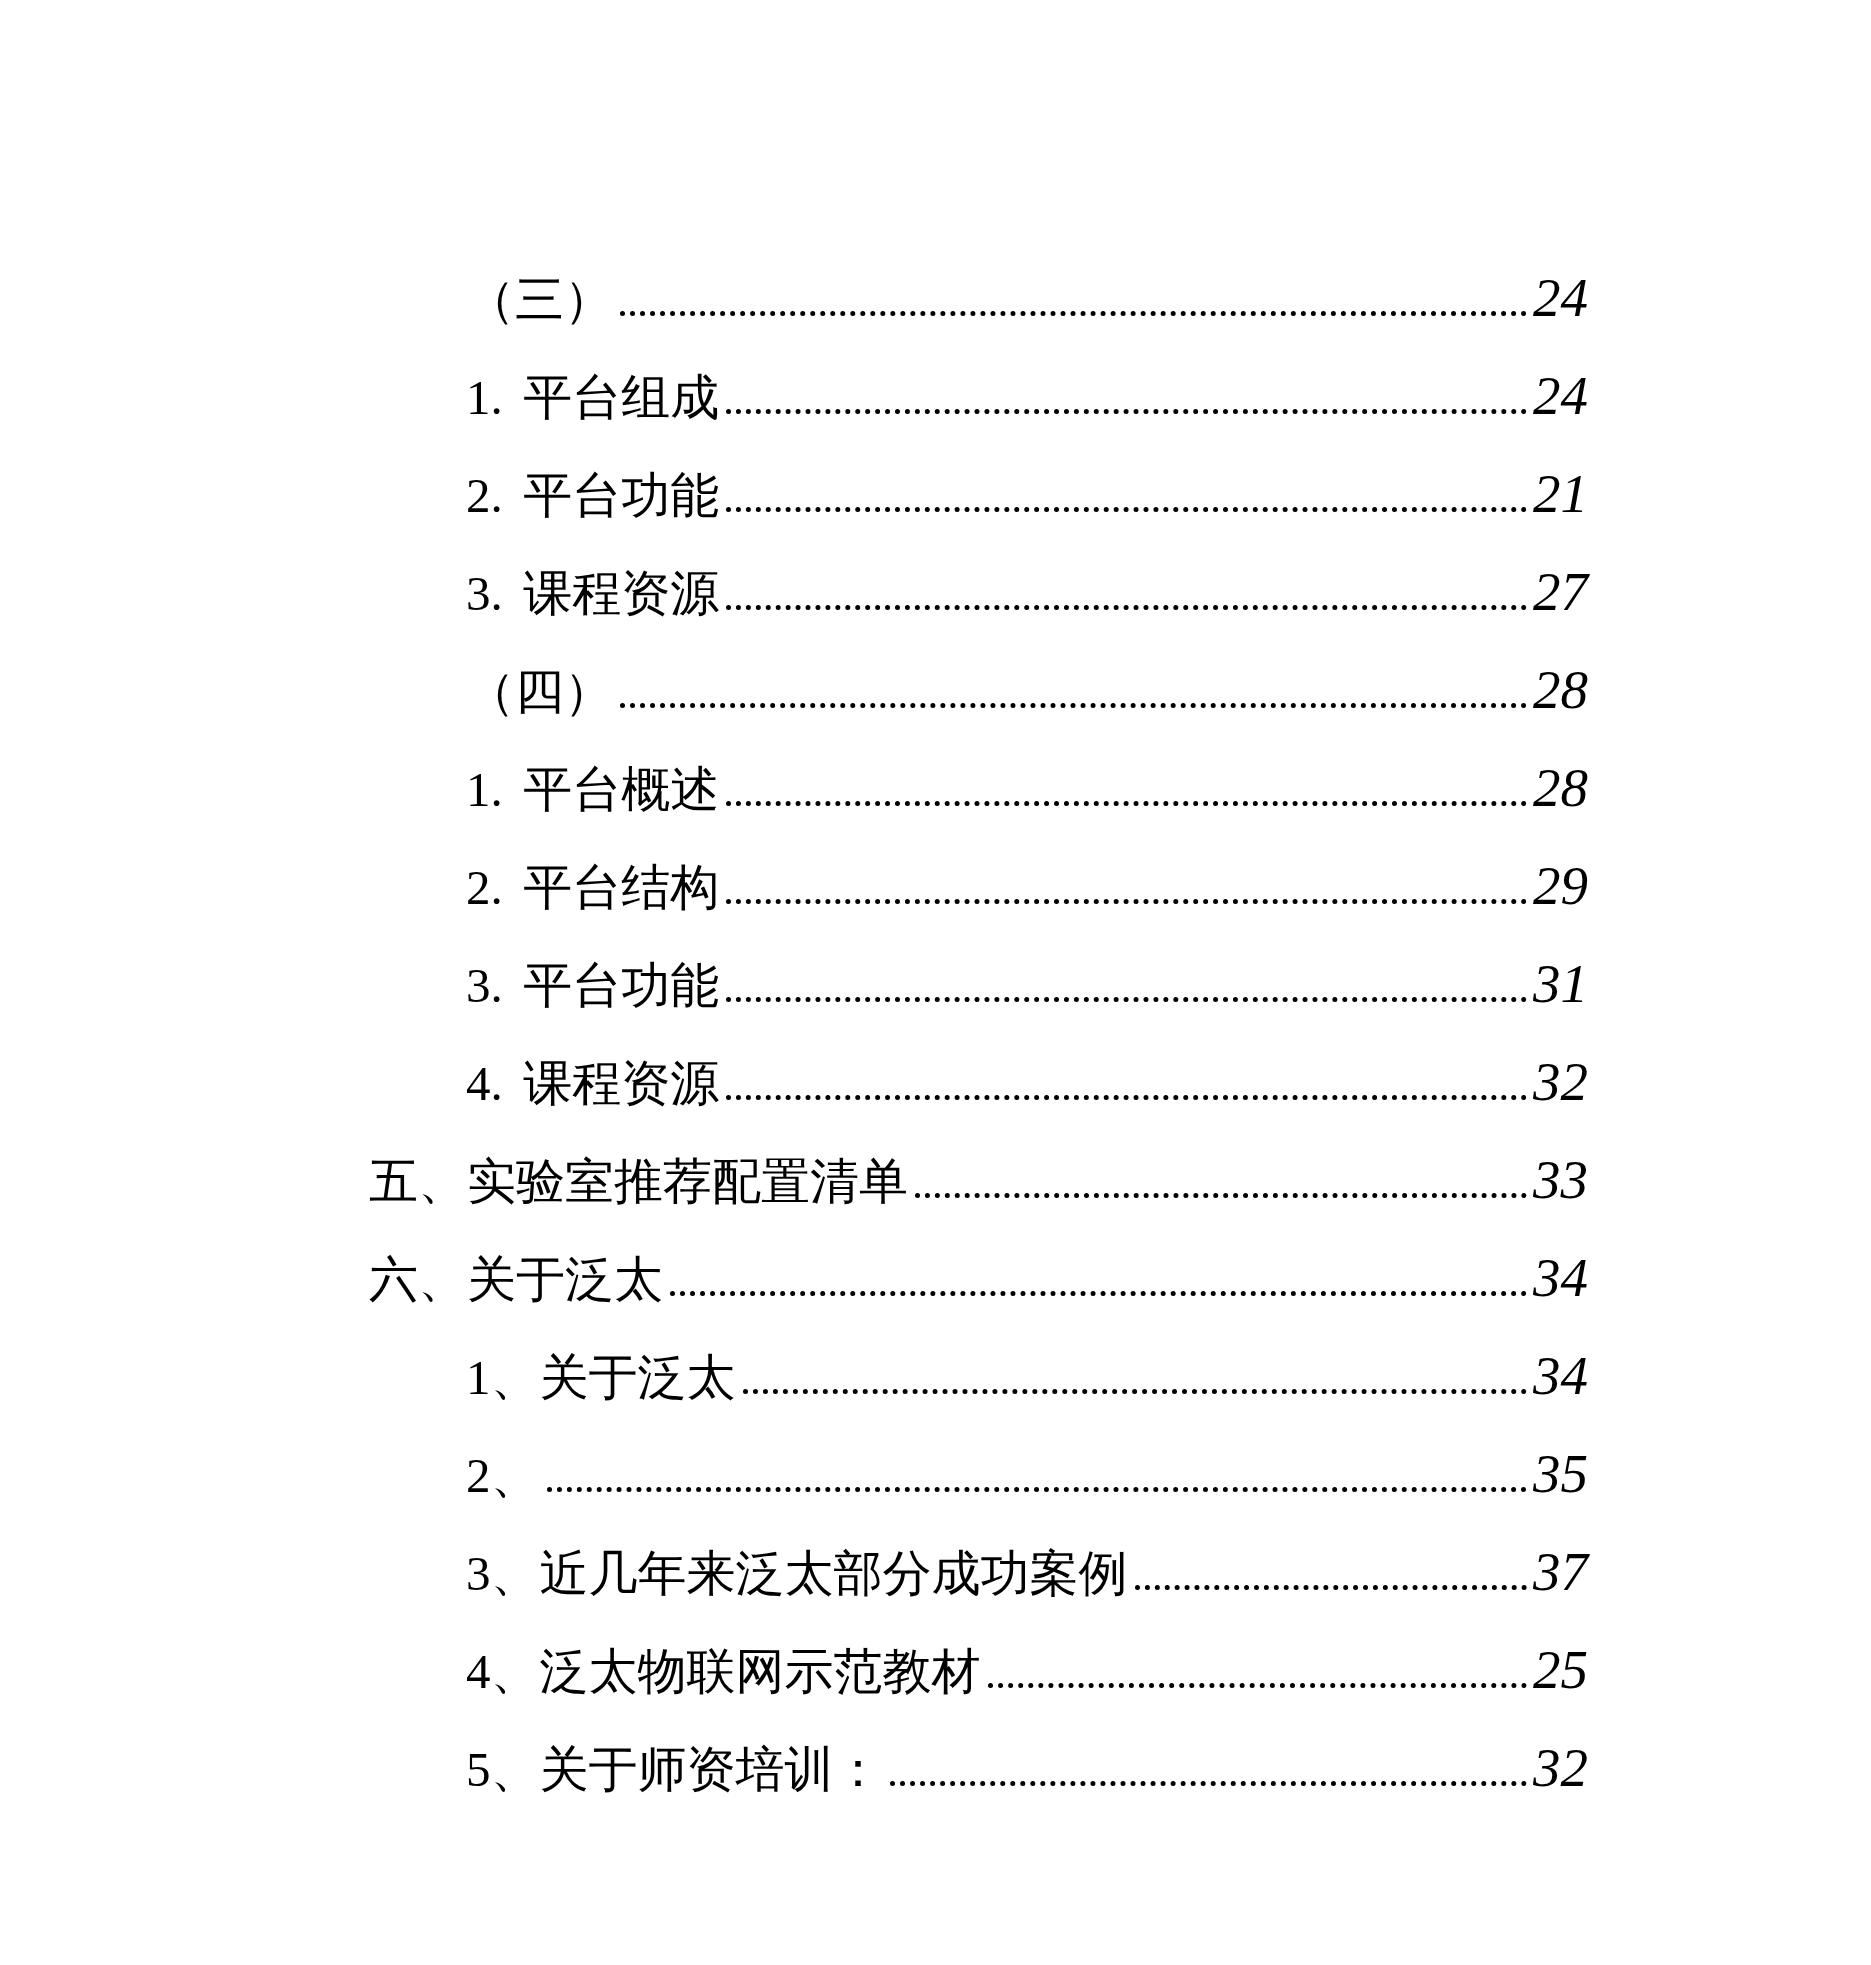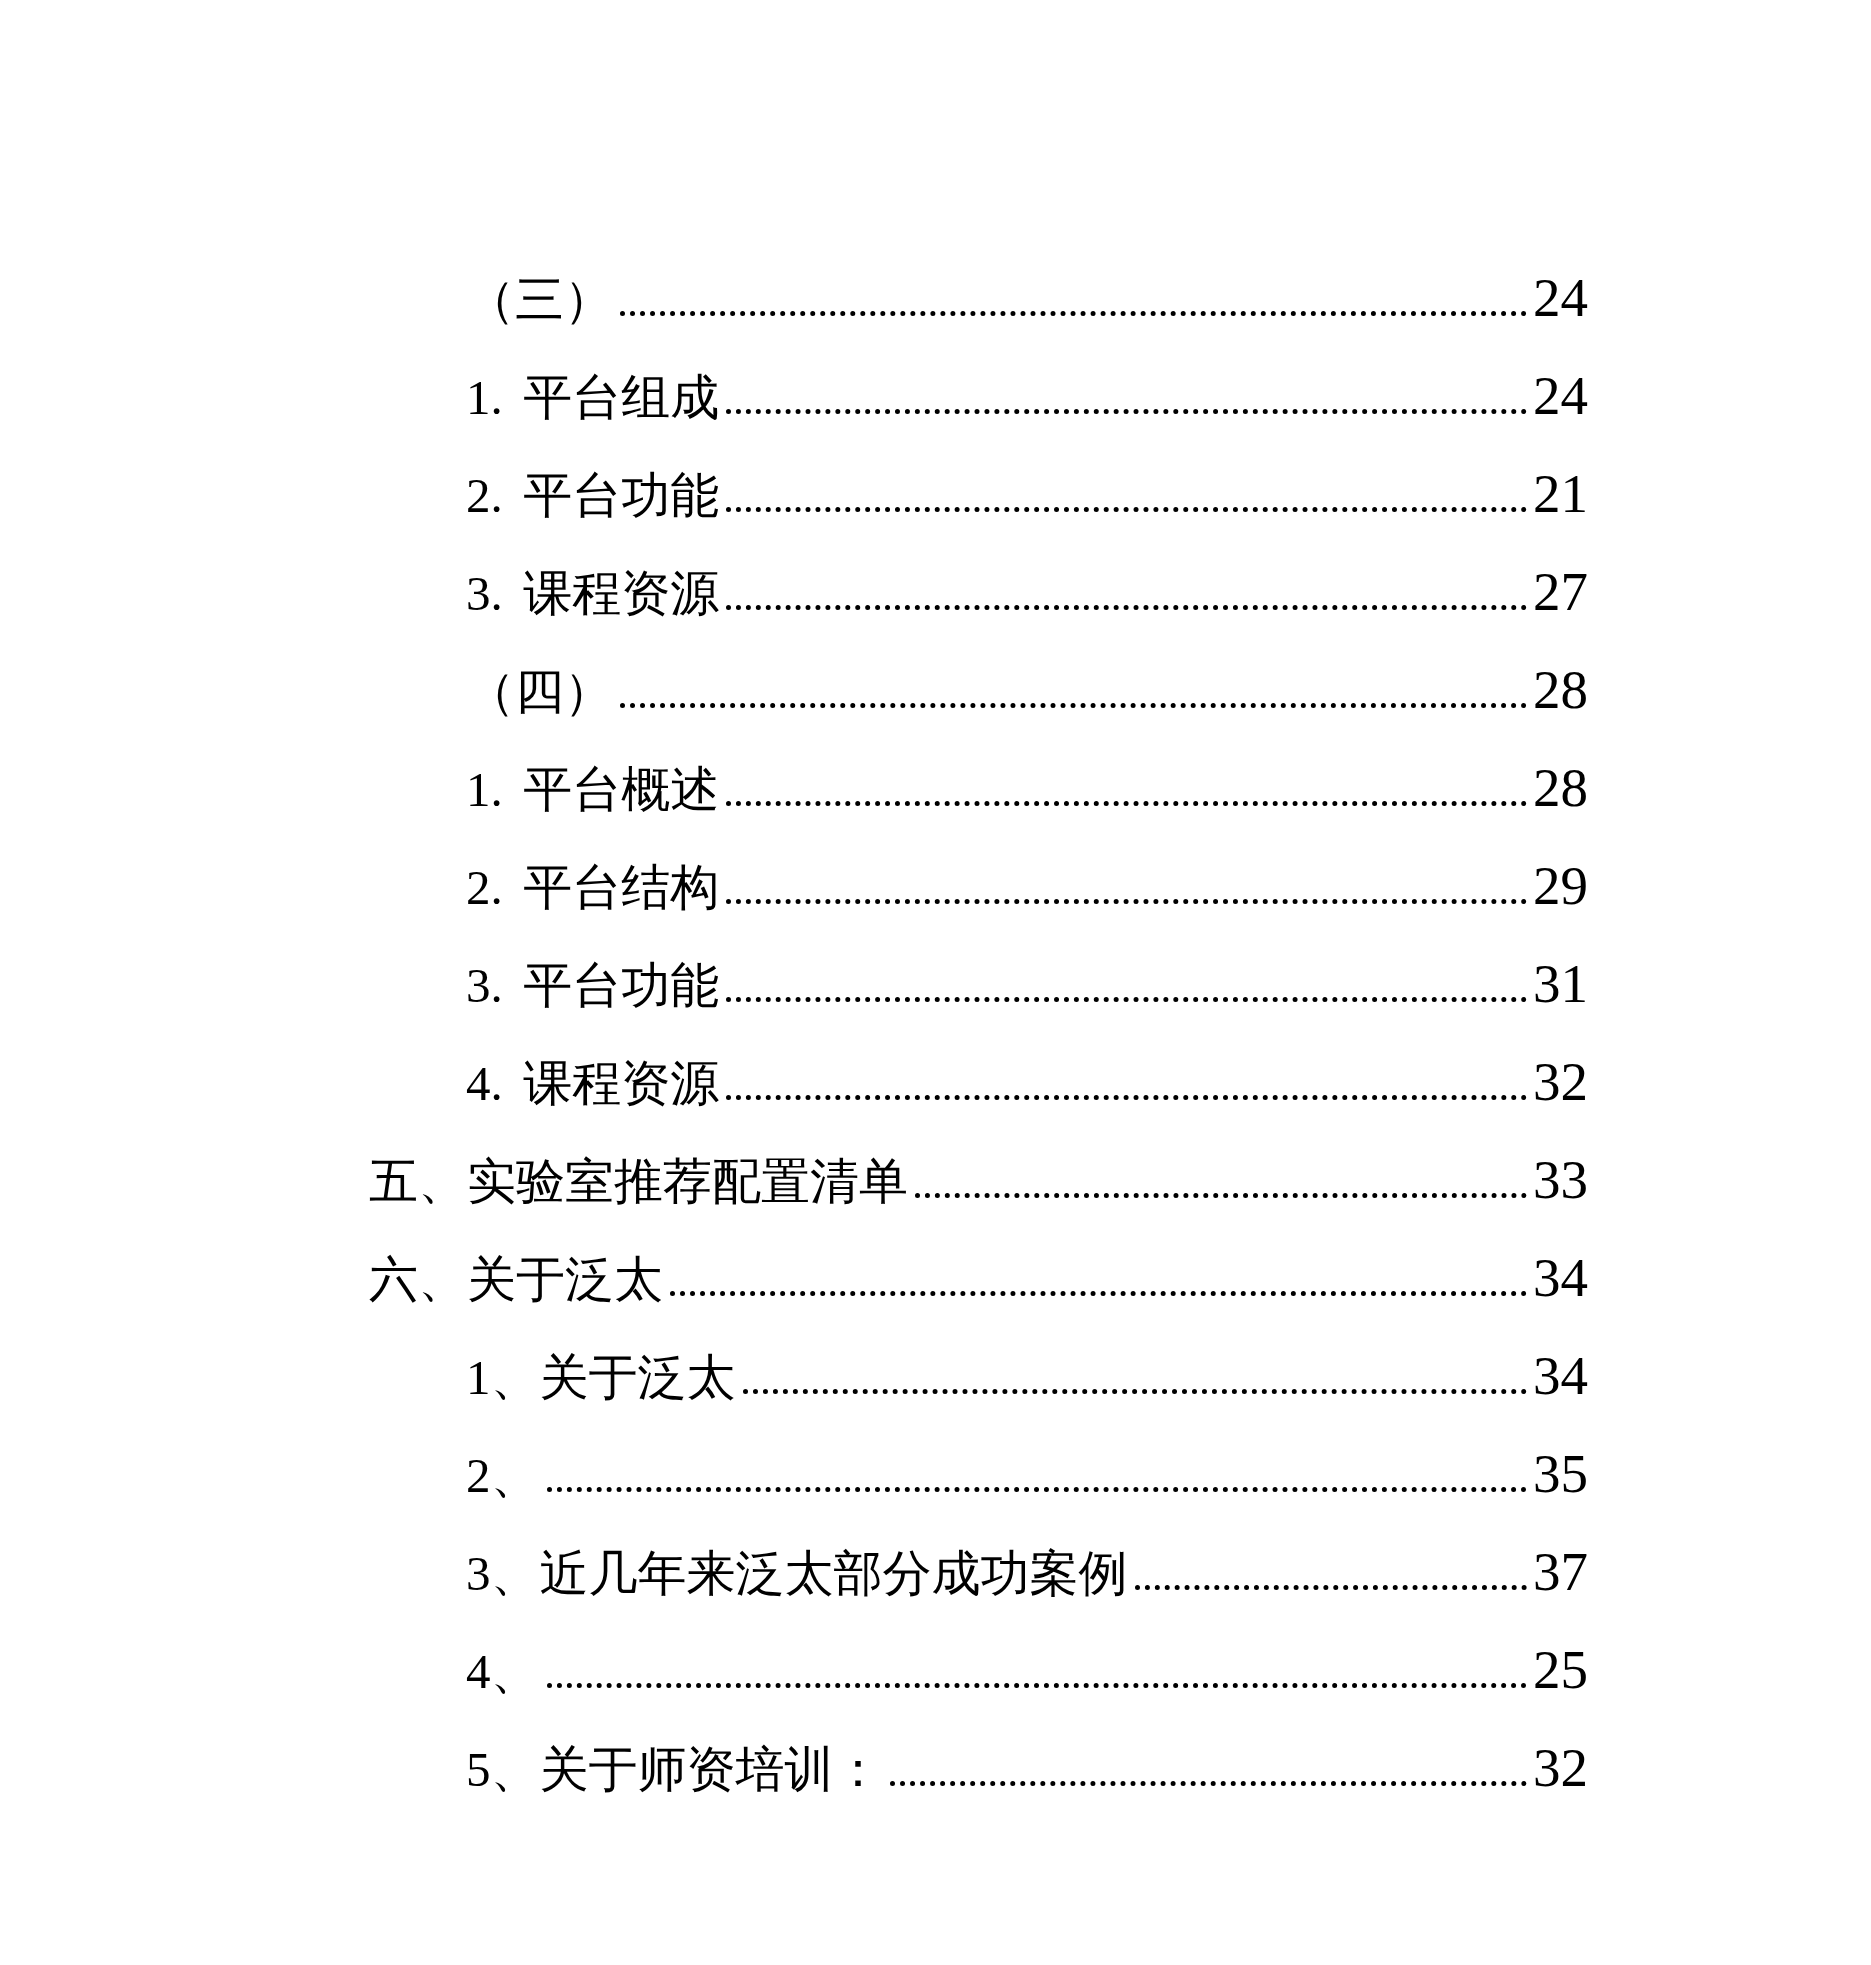--- a/index.html
+++ b/index.html
@@ -40,20 +40,21 @@
     flex: 1 1 auto;
     min-width: 23.6px;
     border-bottom: 5.1px dotted #000000;
     margin: 0 6.3px 11.8px 7px;
     height: 0;
   }
   .toc-row .pagenum {
     font-size: 55px;
     line-height: 1.1;
     text-align: center;
+    font-style: italic;
   }
   .lvl-1 { padding-left: 369px; }
   .lvl-2 { padding-left: 466px; }
   .lvl-3 { padding-left: 466px; }
 </style>
 </head>
 <body>
 
 <div class="page">
 
@@ -148,20 +149,21 @@
 
     <div class="toc-row lvl-2">
       <span class="prefix">3、</span>
       <span class="title">近几年来泛太部分成功案例</span>
       <span class="leader"></span>
       <span class="pagenum">37</span>
     </div>
 
     <div class="toc-row lvl-2">
       <span class="prefix">4、</span>
+      <span class="title">泛太物联网示范教材</span>
       <span class="leader"></span>
       <span class="pagenum">25</span>
     </div>
 
     <div class="toc-row lvl-2">
       <span class="prefix">5、</span>
       <span class="title">关于师资培训：</span>
       <span class="leader"></span>
       <span class="pagenum">32</span>
     </div>

